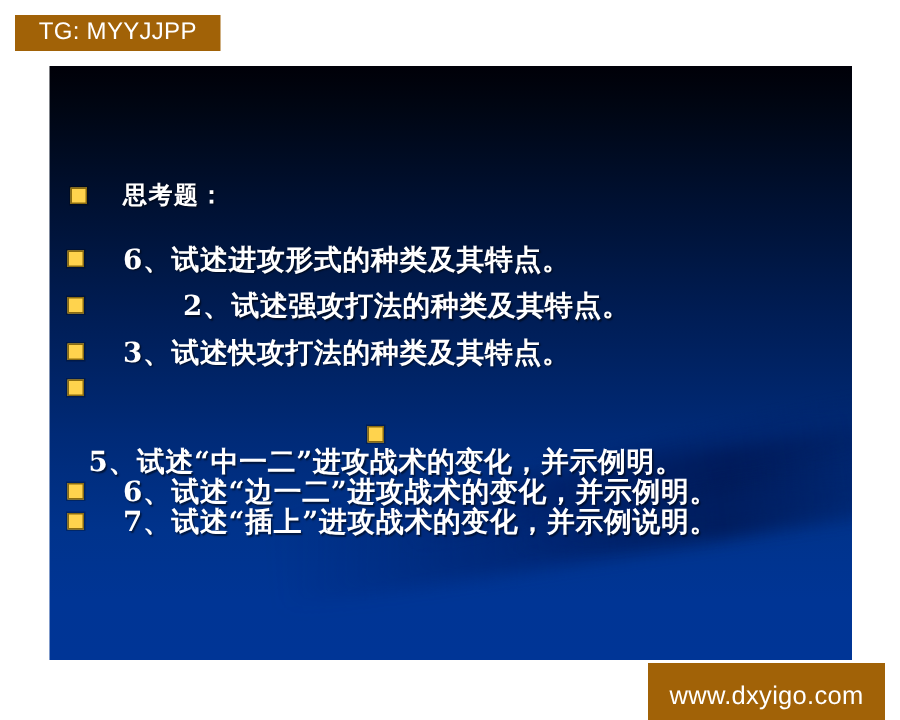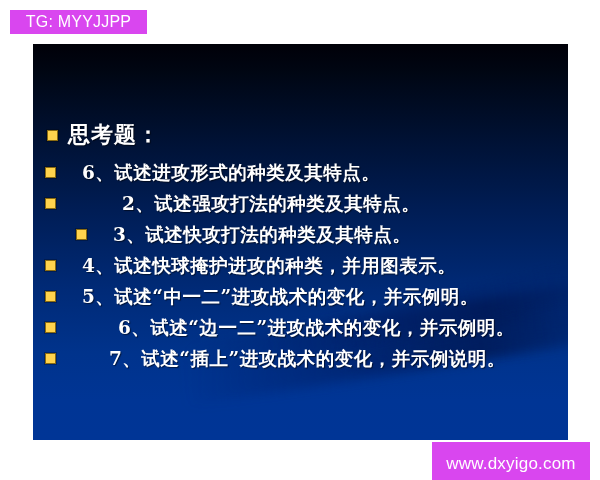--- a/index.html
+++ b/index.html
@@ -100,44 +100,44 @@
     color: #ffffff;
     font-family: "DejaVu Serif", "Liberation Serif", serif;
     font-weight: bold;
     text-shadow: 1px 1px 1px rgba(0,0,0,0.55);
   }
 
   
   .title-line { top: 76px; }
   .title-line .bullet { margin-left: 14px; }
   .title-line .txt {
-    font-size: 22px;
-    margin-left: 10px;
+    font-size: 16px;
+    margin-left: 24px;
     letter-spacing: 1px;
   }
 
   
   .item-line .bullet { margin-left: 12px; }
   .item-line .txt {
     font-size: 18.5px;
     margin-left: 26px;
     letter-spacing: 0.5px;
   }
   .item-0 { top: 116px; }
   .item-1 { top: 147px; gap: 40px; }
-  .item-2 { top: 178px; padding-left: 31px; }
+  .item-2 { top: 178px; }
   .item-3 { top: 209px; }
-  .item-4 { top: 240px; }
-  .item-5 { top: 271px; gap: 36px; }
-  .item-6 { top: 302px; gap: 27px; }
+  .item-4 { top: 240px; flex-direction: column; }
+  .item-5 { top: 271px; }
+  .item-6 { top: 291px; }
 
   
   .watermark {
     position: absolute;
-    background: #d946ef;
+    background: #a16207;
     color: #ffffff;
     font-family: "Liberation Sans", "DejaVu Sans", sans-serif;
     display: flex;
     align-items: center;
     justify-content: center;
   }
   #watermark-top {
     left: 10px;
     top: 10px;
     width: 137px;
@@ -179,21 +179,20 @@
       <span class="txt">2、试述强攻打法的种类及其特点。</span>
     </div>
 
     <div class="line item-line item-2">
       <span class="bullet"></span>
       <span class="txt">3、试述快攻打法的种类及其特点。</span>
     </div>
 
     <div class="line item-line item-3">
       <span class="bullet"></span>
-      <span class="txt">4、试述快球掩护进攻的种类，并用图表示。</span>
     </div>
 
     <div class="line item-line item-4">
       <span class="bullet"></span>
       <span class="txt">5、试述“中一二”进攻战术的变化，并示例明。</span>
     </div>
 
     <div class="line item-line item-5">
       <span class="bullet"></span>
       <span class="txt">6、试述“边一二”进攻战术的变化，并示例明。</span>

